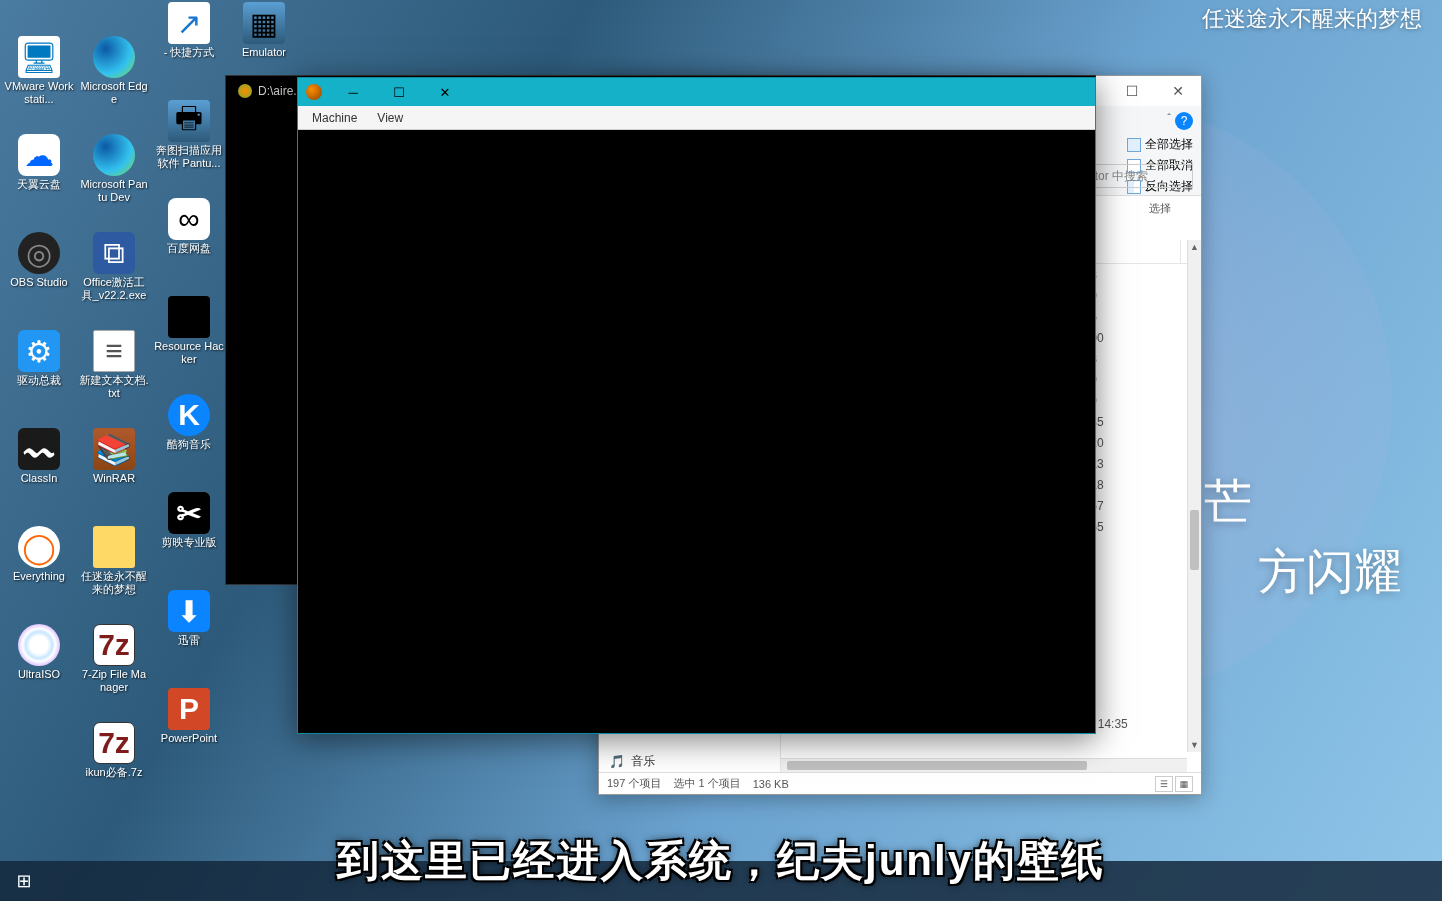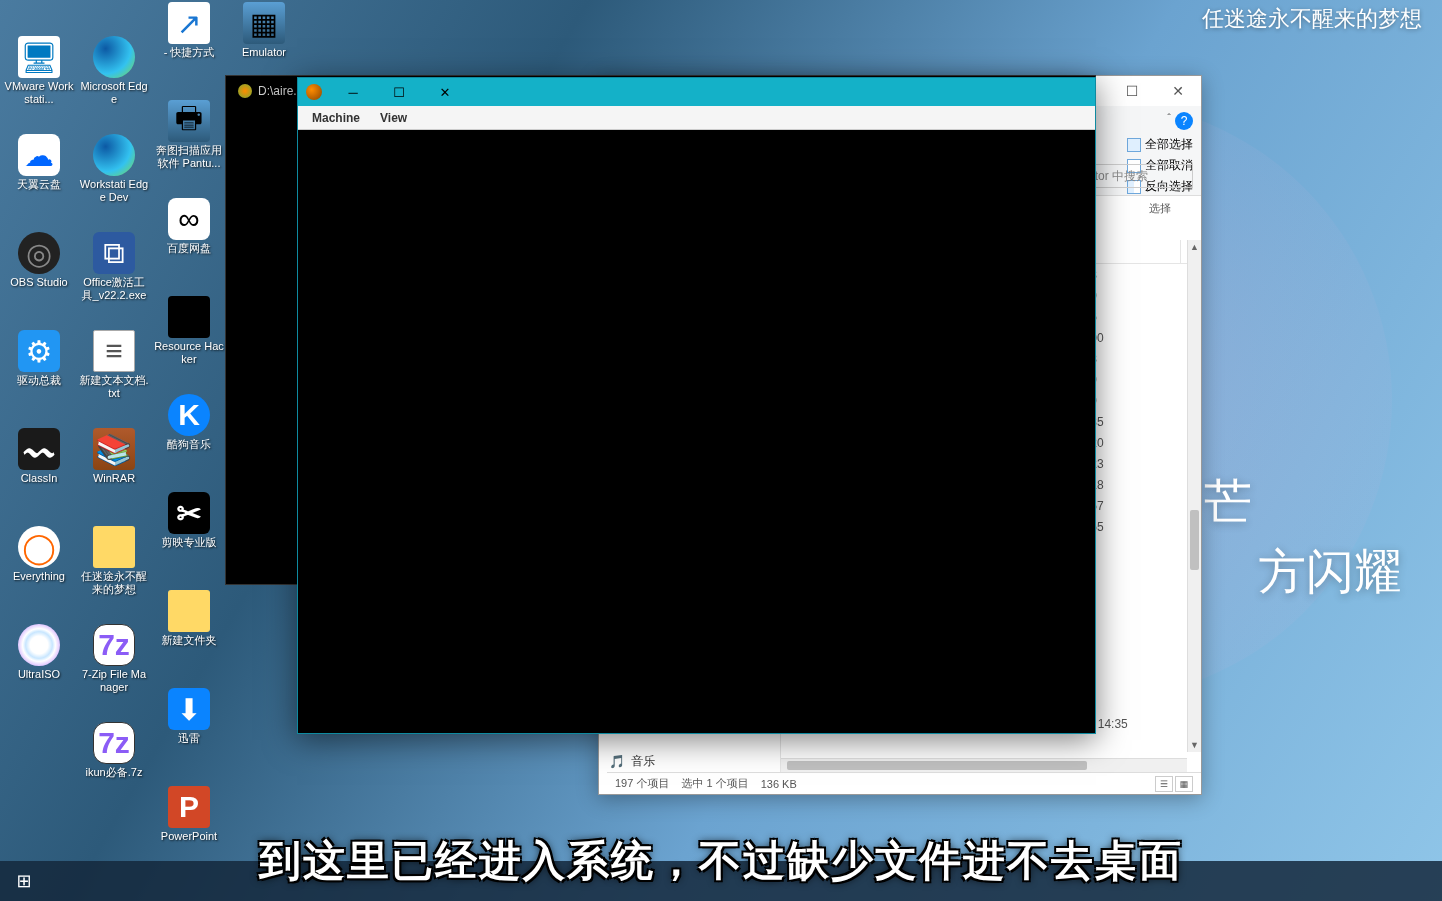--- a/index.html
+++ b/index.html
@@ -23,21 +23,21 @@
 .icon-cloud { background:#fff; border-radius:8px; color:#06f; }
 .icon-gear { background:#2d5aa0; border-radius:6px; color:#fff; }
 .icon-obs { background:#222; border-radius:50%; color:#888; }
 .icon-blue { background:#2196f3; border-radius:6px; color:#fff; }
 .icon-orange { background:#fff; border-radius:50%; color:#ff6600; }
 .icon-classin { background:#1a1a1a; border-radius:6px; color:#fff; }
 .icon-disc { background: radial-gradient(circle,#fff 30%, #c8e6ff 45%, #fff 55%, #e0c8ff 70%, #fff); border-radius:50%; }
 .icon-rar { background: linear-gradient(#b05a2c,#8b4513); border-radius:4px; color:#ffd700; }
 .icon-folder { background:#ffd966; border-radius:3px; }
 .icon-txt { background:#fff; border:1px solid #aaa; border-radius:2px; color:#555; }
-.icon-7z { background:#fff; border:1px solid #333; border-radius:13px; color:#8b5cf6; font-weight:bold; font-size:14px; }
+.icon-7z { background:#fff; border:1px solid #333; border-radius:7px; color:#7f1d1d; font-weight:bold; font-size:14px; }
 .icon-rh { background:#000; border-radius:4px;text-align:right; }
 .icon-kugou { background:#0a84ff; border-radius:50%; color:#fff; font-weight:bold; }
 .icon-baidu { background:#fff; border-radius:8px; }
 .icon-capcut { background:#000; border-radius:6px; color:#fff; font-weight:bold; }
 .icon-xunlei { background:#0a84ff; border-radius:6px; color:#fff; }
 .icon-ppt { background:#d24726; border-radius:4px; color:#fff; font-weight:bold; }
 .icon-gear2 { background:linear-gradient(#5a9fd4,#2d5a7a); border-radius:4px; }
 .icon-arrow { background:#fff; border-radius:4px; color:#1976d2; }
 
 
@@ -68,31 +68,31 @@
 .file-row .fd { width:140px; color:#555; text-align:left; }
 .scrollbar-v { position:absolute; right:0; top:0; bottom:20px; width:14px; background:#f0f0f0; border-left:1px solid #ddd; }
 .scrollbar-v .thumb { position:absolute; left:2px; right:2px; top:270px; height:60px; background:#c0c0c0; border-radius:2px; }
 .scrollbar-v .arrow { position:absolute; left:0; right:0; height:14px; display:flex; align-items:center; justify-content:center; color:#666; font-size:9px; }
 .scrollbar-h { position:absolute; left:0; right:14px; bottom:0; height:14px; background:#f0f0f0; border-top:1px solid #ddd; }
 .scrollbar-h .thumb { position:absolute; top:2px; bottom:2px; left:6px; width:300px; background:#c0c0c0; border-radius:2px; }
 
 .nav-item { display:flex; align-items:center; gap:6px; padding:3px 8px 3px 28px; font-size:12px; color:#333; cursor:pointer; }
 .nav-item::before { content:"🎵"; font-size:13px; margin-left:-18px; }
 
-.explorer-status { position:absolute; bottom:0; left:0; right:0; height:22px; border-top:1px solid #ddd; display:flex; align-items:center; font-size:11px; color:#555; padding:0 8px; gap:12px; background:#fff;margin-left:8px; }
+.explorer-status { position:absolute; bottom:0; left:0; right:0; height:22px; border-top:1px solid #ddd; display:flex; align-items:center; font-size:11px; color:#555; padding:0 8px; gap:12px; background:#fff; }
 .explorer-status .view-icons { margin-left:auto; display:flex; gap:2px; }
 .explorer-status .vicon { width:18px; height:16px; border:1px solid #ccc; display:flex; align-items:center; justify-content:center; font-size:9px; }
 
 
 .qemu-window { position: absolute; left: 297px; top: 77px; width: 799px; height: 657px; background: #000; z-index: 5; box-shadow: 0 6px 30px rgba(0,0,0,0.5); border:1px solid #0e8aa0; }
 .qemu-titlebar { height: 28px; background: #14b1c8; display:flex; align-items:center; padding-left:8px; }
 .qemu-titlebar .qicon { width:16px; height:16px; background: radial-gradient(circle at 35% 35%, #ff8c00, #8b4500); border-radius:50%; margin-right:8px; }
 .qemu-titlebar .qtitle { color:#000; font-size:12px; flex:1; }
 .qemu-titlebar .winbtn { width:46px; height:28px; display:flex; align-items:center; justify-content:center; color:#000; font-size:13px; cursor:pointer; }
-.qemu-menubar { height: 24px; background: #f5f5f5; display:flex; align-items:center; padding-left:6px; gap: 4px; border-bottom:1px solid #ccc;font-weight:bold; }
+.qemu-menubar { height: 24px; background: #f5f5f5; display:flex; align-items:center; padding-left:6px; gap: 4px; border-bottom:1px solid #ccc; }
 .qemu-menubar .menu-item { font-size:12px; color:#333; padding:2px 8px; cursor:pointer; }
 .qemu-content { position:absolute; top:52px; bottom:0; left:0; right:0; background:#000; }
 
 
 .subtitle { position:absolute; bottom:12px; left:0; right:0; text-align:center; color:#fff; font-size:42px; font-weight:600; text-shadow: -2px -2px 0 #000, 2px -2px 0 #000, -2px 2px 0 #000, 2px 2px 0 #000, 0 0 8px #000; z-index:20; letter-spacing:2px; }
 
 
 .taskbar { position:absolute; bottom:0; left:0; right:0; height:40px; background: rgba(20,40,60,0.85); z-index:15; display:flex; align-items:center; }
 .taskbar .start { width:48px; height:40px; display:flex; align-items:center; justify-content:center; color:#fff; font-size:18px; cursor:pointer; }
 </style>
@@ -135,21 +135,21 @@
         <div class="icon-label">UltraISO</div>
       </div>
     </div>
     <div class="icon-col" style="position: absolute; left: 77px; top: 32px;">
       <div class="desktop-icon">
         <div class="icon-img icon-edge"></div>
         <div class="icon-label">Microsoft Edge</div>
       </div>
       <div class="desktop-icon">
         <div class="icon-img icon-edge"></div>
-        <div class="icon-label">Workstati Edge Dev</div>
+        <div class="icon-label">Microsoft Pantu Dev</div>
       </div>
       <div class="desktop-icon">
         <div class="icon-img icon-gear">⧉</div>
         <div class="icon-label">Office激活工具_v22.2.exe</div>
       </div>
       <div class="desktop-icon">
         <div class="icon-img icon-txt">≡</div>
         <div class="icon-label">新建文本文档.txt</div>
       </div>
       <div class="desktop-icon">
@@ -186,24 +186,20 @@
         <div class="icon-img icon-rh">RH</div>
         <div class="icon-label">Resource Hacker</div>
       </div>
       <div class="desktop-icon">
         <div class="icon-img icon-kugou">K</div>
         <div class="icon-label">酷狗音乐</div>
       </div>
       <div class="desktop-icon">
         <div class="icon-img icon-capcut">✂</div>
         <div class="icon-label">剪映专业版</div>
-      </div>
-      <div class="desktop-icon">
-        <div class="icon-img icon-folder"></div>
-        <div class="icon-label">新建文件夹</div>
       </div>
       <div class="desktop-icon">
         <div class="icon-img icon-xunlei">⬇</div>
         <div class="icon-label">迅雷</div>
       </div>
       <div class="desktop-icon">
         <div class="icon-img icon-ppt">P</div>
         <div class="icon-label">PowerPoint</div>
       </div>
     </div>
@@ -346,17 +342,17 @@
     <div class="winbtn">☐</div>
     <div class="winbtn">✕</div>
   </div>
   <div class="qemu-menubar">
     <span class="menu-item">Machine</span>
     <span class="menu-item">View</span>
   </div>
   <div class="qemu-content"></div>
 </div>
 
-<div class="subtitle">到这里已经进入系统，不过缺少文件进不去桌面</div>
+<div class="subtitle">到这里已经进入系统，纪夫junly的壁纸</div>
 
 <div class="taskbar">
   <div class="start">⊞</div>
 </div>
 
 </body></html>

